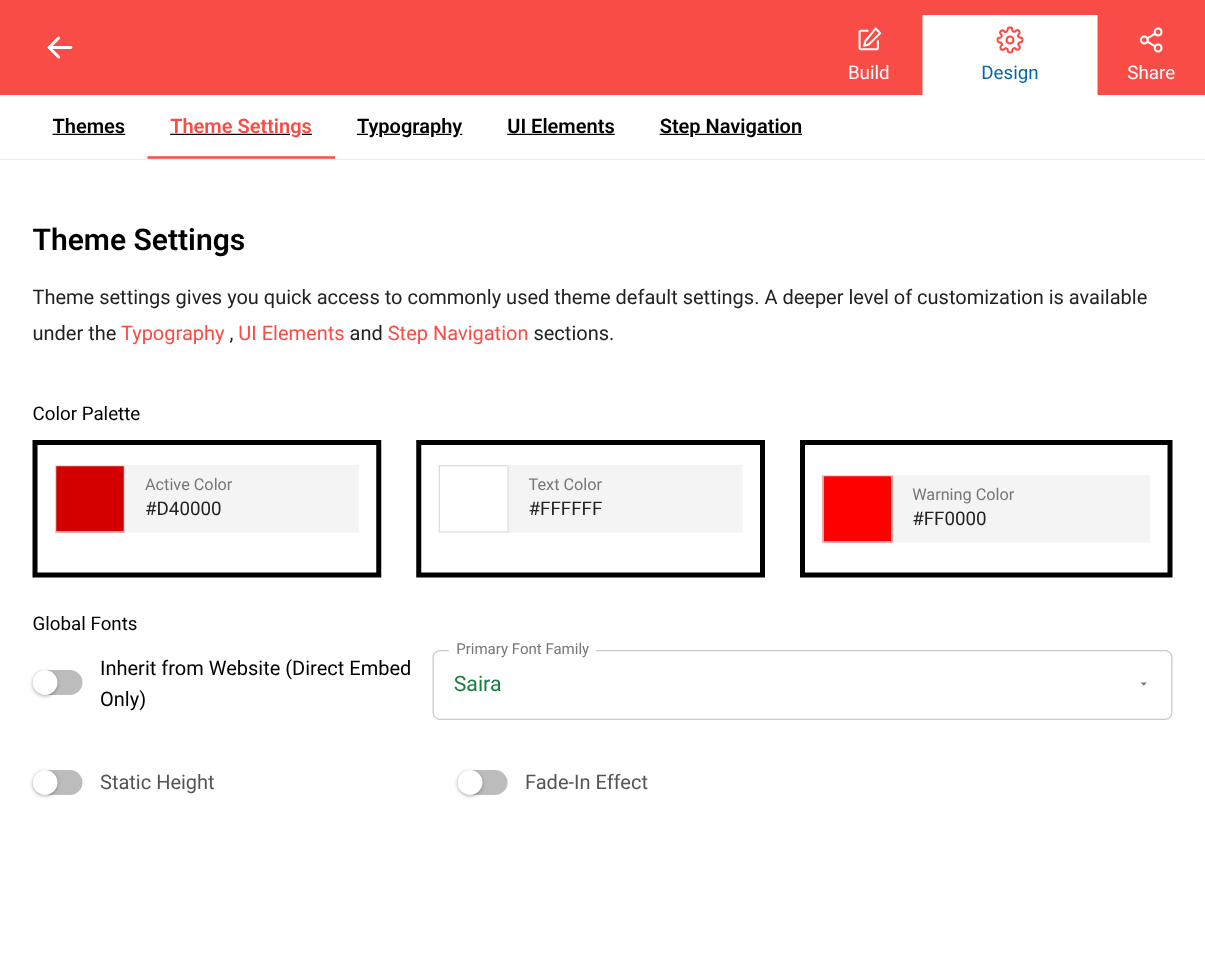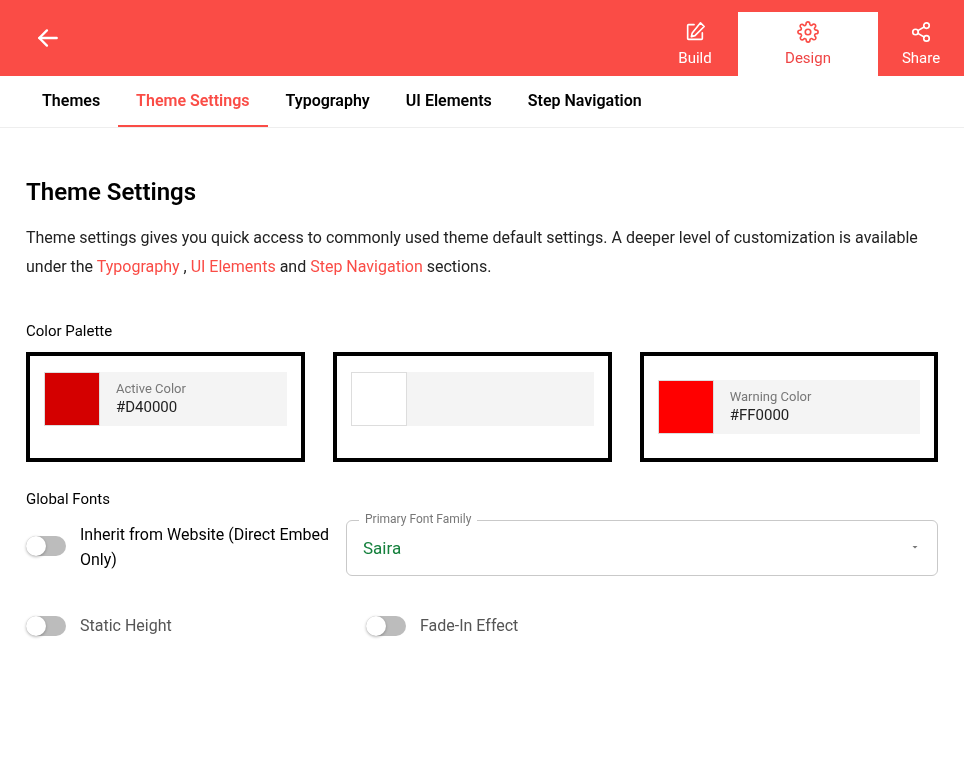--- a/index.html
+++ b/index.html
@@ -31,32 +31,33 @@
     justify-content: center;
     width: 86px;
     color: #fff;
     cursor: pointer;
     gap: 4px;
     font-size: 15px;
     margin-top: 12px;
   }
   .top-tab.active {
     background: #fff;
-    color: #ef4444;
+    color: #0369a1;
     width: 140px;
   }
   .top-tab svg { margin-bottom: 2px; }
 
   .subtabs {
     display: flex;
     gap: 0;
     padding: 0 24px;
     border-bottom: 1px solid #eee;
     height: 52px;
     align-items: stretch;
+    text-decoration: underline;
   }
   .subtab {
     display: flex;
     align-items: center;
     padding: 0 18px;
     font-weight: 600;
     font-size: 16px;
     color: #000;
     cursor: pointer;
     border-bottom: 2px solid transparent;
@@ -258,20 +259,24 @@
         <div class="swatch-text">
           <div class="swatch-label">Active Color</div>
           <div class="swatch-value">#D40000</div>
         </div>
       </div>
     </div>
 
     <div class="swatch-card">
       <div class="swatch-inner">
         <div class="swatch-color" style="background:#FFFFFF"></div>
+        <div class="swatch-text">
+          <div class="swatch-label">Text Color</div>
+          <div class="swatch-value">#FFFFFF</div>
+        </div>
       </div>
     </div>
 
     <div class="swatch-card wide">
       <div class="swatch-inner">
         <div class="swatch-color" style="background:#FF0000"></div>
         <div class="swatch-text">
           <div class="swatch-label">Warning Color</div>
           <div class="swatch-value">#FF0000</div>
         </div>

